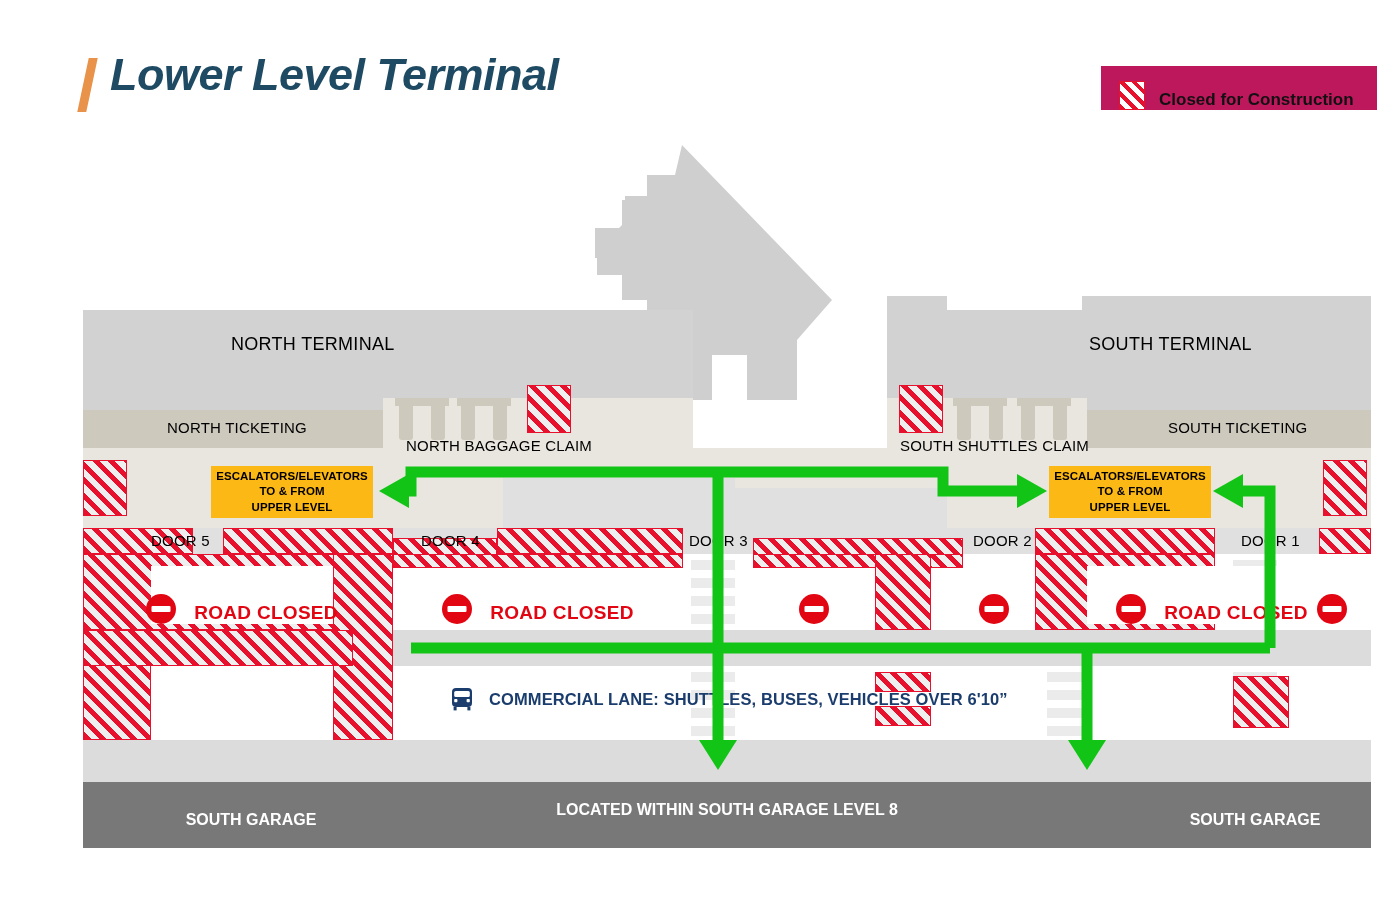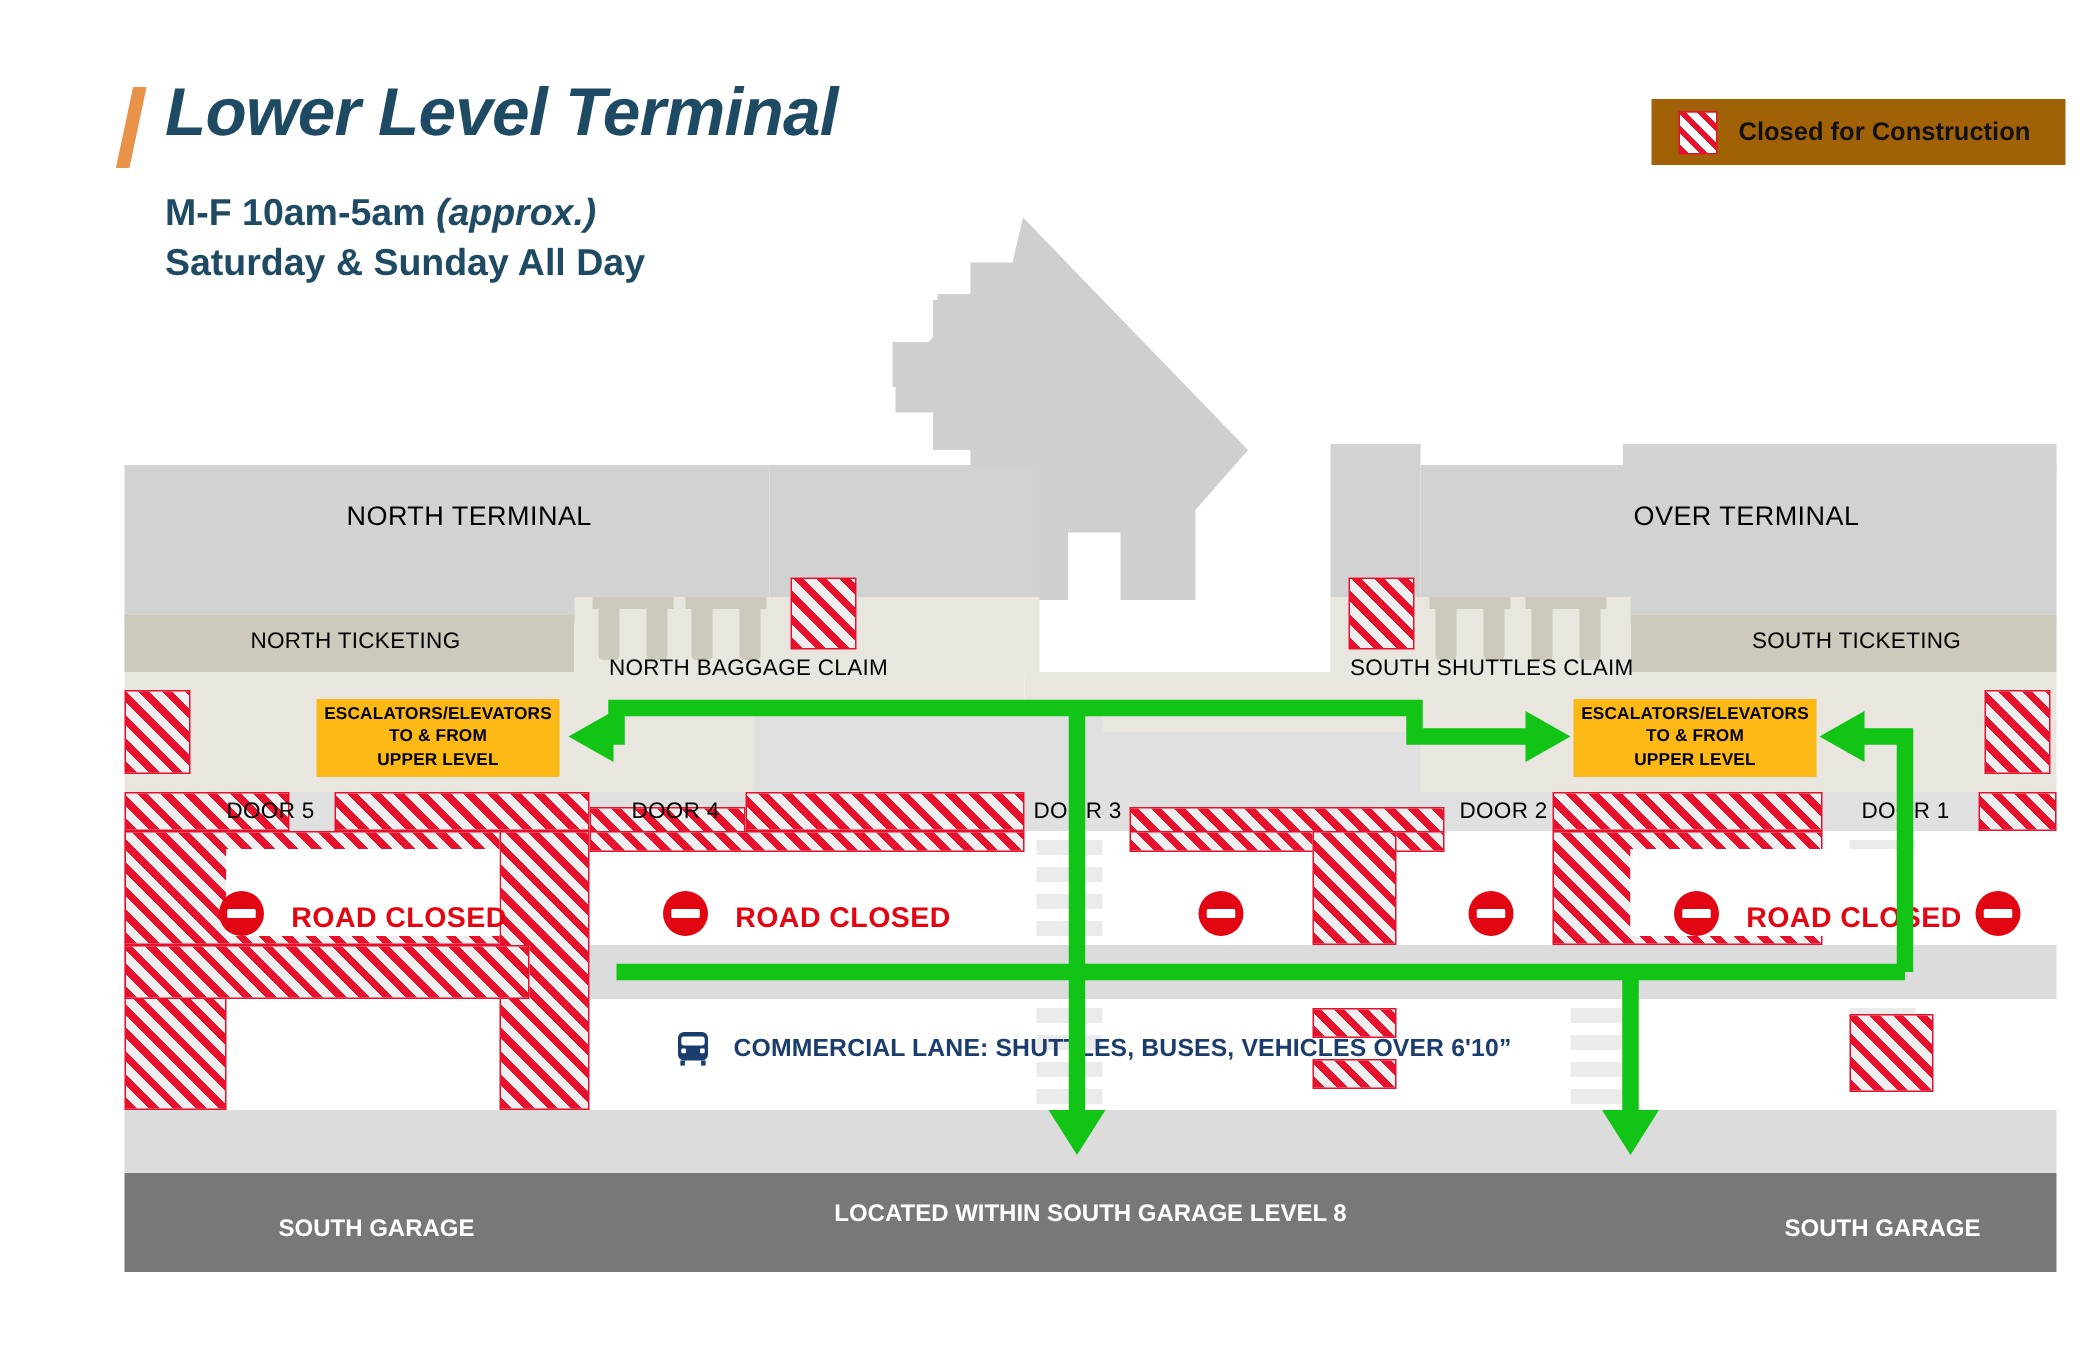--- a/index.html
+++ b/index.html
@@ -66,23 +66,23 @@
     font-style: italic;
   }
 
   
   .legend {
     position: absolute;
     left: 1074px;
     top: 66px;
     width: 276px;
     height: 44px;
-    background: #a16207;
+    background: #be185d;
     display: flex;
-    align-items: center;
+    align-items: flex-end;
     padding-left: 18px;
     box-sizing: border-box;
   }
   .legend-swatch {
     width: 26px;
     height: 29px;
     flex: none;
     border: 1.5px solid #e8112d;
     box-sizing: border-box;
     background-image: repeating-linear-gradient(
@@ -230,24 +230,20 @@
 </head>
 <body>
 
 <div id="map-root">
 
   <div class="header">
     <div class="title-row">
       <div class="title-slash"></div>
       <div class="page-title">Lower Level Terminal</div>
     </div>
-    <div class="subtitle">
-      <div><span>M-F 10am-5am </span><span class="appx">(approx.)</span></div>
-      <div>Saturday &amp; Sunday All Day</div>
-    </div>
   </div>
 
   <div class="legend">
     <div class="legend-swatch"></div>
     <div class="legend-label">Closed for Construction</div>
   </div>
 
   <div id="map-canvas">
 
     <svg class="shape" style="left:470px; top:140px; width:400px; height:260px;" viewBox="0 0 400 260">
@@ -283,21 +279,21 @@
     <div class="shape curb-area" style="left:760px; top:448px; width:584px; height:80px;"></div>
     <div class="shape curb-area" style="left:860px; top:398px; width:200px; height:52px;"></div>
 
     <div class="shape ticketing-band" style="left:930px; top:398px; width:14px; height:42px; border-radius:0 0 3px 3px;"></div>
     <div class="shape ticketing-band" style="left:962px; top:398px; width:14px; height:42px; border-radius:0 0 3px 3px;"></div>
     <div class="shape ticketing-band" style="left:926px; top:398px; width:54px; height:8px;"></div>
     <div class="shape ticketing-band" style="left:994px; top:398px; width:14px; height:42px; border-radius:0 0 3px 3px;"></div>
     <div class="shape ticketing-band" style="left:1026px; top:398px; width:14px; height:42px; border-radius:0 0 3px 3px;"></div>
     <div class="shape ticketing-band" style="left:990px; top:398px; width:54px; height:8px;"></div>
 
-    <div class="map-label lbl-terminal" style="left:1062px; top:334px;">OVER TERMINAL</div>
+    <div class="map-label lbl-terminal" style="left:1062px; top:334px;">SOUTH TERMINAL</div>
     <div class="map-label lbl-ticketing" style="left:1141px; top:419px;">SOUTH TICKETING</div>
     <div class="map-label lbl-baggage" style="left:873px; top:437px;">SOUTH SHUTTLES CLAIM</div>
 
     <div class="shape hatch" style="left:872px; top:385px; width:44px; height:48px;"></div>
 
     <div class="shape curb-area" style="left:656px; top:448px; width:110px; height:80px;"></div>
     <div class="shape pad-light" style="left:476px; top:478px; width:232px; height:50px;"></div>
     <div class="shape pad-light" style="left:708px; top:488px; width:212px; height:40px;"></div>
 
     <div class="shape pad-light" style="left:56px; top:528px; width:1288px; height:26px;"></div>

